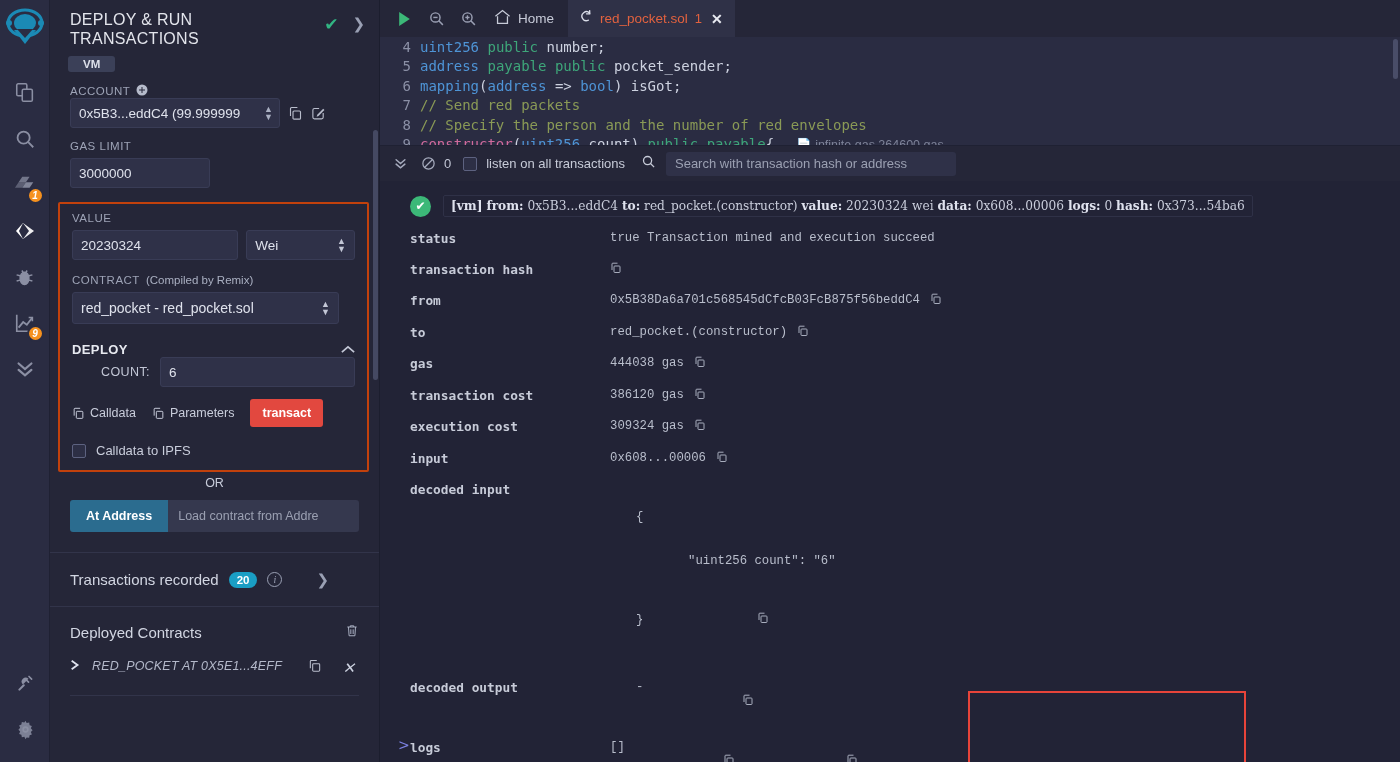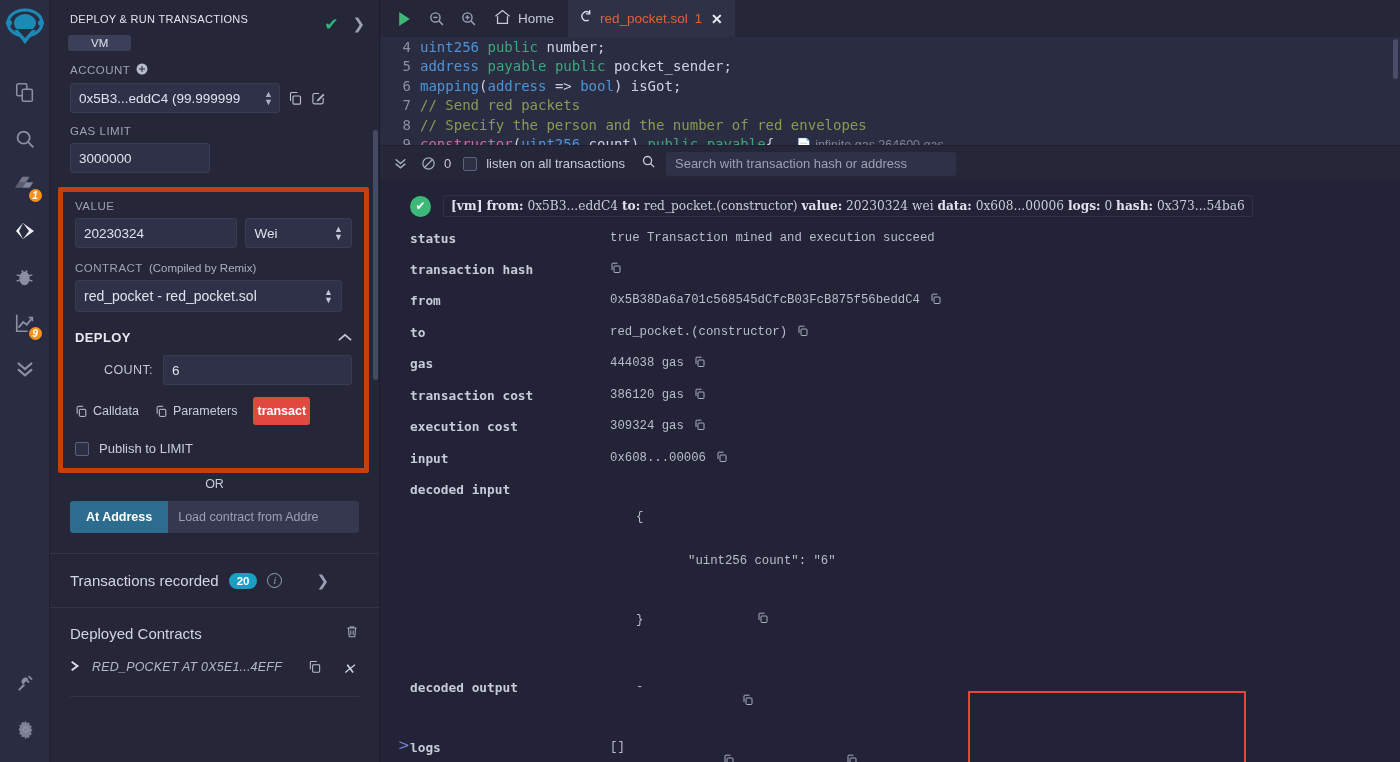--- a/index.html
+++ b/index.html
@@ -43,62 +43,62 @@
     width: 330px; flex: 0 0 330px; height: 762px;
     background: #252638;
     overflow: hidden; position: relative;
     border-right: 1px solid #1c1e2e;
   }
   .lp-head {
     padding: 10px 14px 0 20px;
     display: flex; justify-content: space-between; align-items: flex-start;
   }
   .lp-title {
-    color: #e3e5ec; font-size: 11px; letter-spacing: .3px;
+    color: #e3e5ec; font-size: 16px; letter-spacing: .3px;
     line-height: 19px; font-weight: 400; text-transform: uppercase;
   }
   .lp-head-icons { display: flex; gap: 14px; padding-top: 6px; }
   .chk-green { color: #32b583; font-size: 17px; line-height: 1; }
   .chev-r { color: #9aa0b4; font-size: 15px; line-height: 1; }
   .vm-tag {
-    display: inline-block; margin: 2px 0 0 18px;
+    display: inline-block; margin: 8px 0 0 18px;
     background: #3b4058; color: #dde0ea;
-    font-size: 11.5px; padding: 2px 23px; border-radius: 3px;
+    font-size: 11.5px; padding: 2px 15px; border-radius: 3px; font-weight: bold;
   }
   .lbl {
     color: #9da3b6; font-size: 11.5px; letter-spacing: .5px;
     text-transform: uppercase; display: flex; align-items: center; gap: 6px;
   }
   .lbl-sm { text-transform: none; letter-spacing: 0; }
   .sect { padding: 0 20px; }
   .row-field { display: flex; align-items: center; gap: 8px; }
   .inp {
     background: #2f3148; border: 1px solid #393c56; border-radius: 3px;
     color: #dfe2ec; font-size: 13.5px;
     height: 30px; padding: 0 8px;
     display: flex; align-items: center;
     position: relative; overflow: hidden; white-space: nowrap;
   }
   .spin { position: absolute; right: 6px; color: #aab0c2; font-size: 9px;
           line-height: 8px; text-align: center; }
   .ic-btn { color: #b9bdcc; cursor: pointer; display:flex; }
 
-  .redbox { border: 5px solid #c2410c; border-radius: 2px; }
+  .redbox { border: 2px solid #c2410c; border-radius: 2px; }
 
   .sel-caret { position: absolute; right: 8px; color: #c3c7d6; font-size: 9px; line-height: 8px; text-align:center;}
 
   .deploy-hdr {
     display: flex; justify-content: space-between; align-items: center;
     color: #e7e9f0; font-size: 13px; font-weight: bold; letter-spacing: .4px;
   }
-  .count-row { display: flex; align-items: center; gap: 10px; margin-top: 10px; }
+  .count-row { display: flex; align-items: center; gap: 10px; }
   .count-lbl { color: #c3c7d6; font-size: 12.5px; letter-spacing: .4px; width: 78px; text-align: right;}
   .btn-transact {
     background: #e2483f; color: #fff; font-size: 12.5px; font-weight: bold;
-    border: none; border-radius: 3px; padding: 7px 4px; cursor: pointer;
+    border: none; border-radius: 3px; padding: 7px 12px; cursor: pointer;
   }
   .mini-link { color: #c9cddb; font-size: 12.5px; display: flex; align-items: center; gap: 5px; cursor: pointer;}
   .cb {
     width: 14px; height: 14px; border: 1px solid #5d6280; background: #2d2f45; border-radius: 2px; display:inline-block;
   }
   .or-txt { text-align: center; color: #c8ccda; font-size: 12.5px; margin-top: 4px; }
   .ataddr-row { display: flex; margin: 10px 20px 0 20px; }
   .btn-ataddr {
     background: #2b6c8f; color: #fff; font-weight: bold; font-size: 12.5px;
     border: none; border-radius: 3px 0 0 3px; padding: 9px 16px; cursor: pointer;
@@ -346,21 +346,21 @@
     <div class="sect" style="margin-top:12px;">
       <div class="lbl">
         <span>ACCOUNT</span>
         <span>
           <svg width="12" height="12" viewBox="0 0 24 24">
               <circle cx="12" cy="12" r="11" fill="#b6bbcb"></circle>
               <path d="M11 6h2v12h-2z M6 11h12v2H6z" fill="#252638"></path>
             </svg>
         </span>
       </div>
-      <div class="row-field" style="margin-top:6px;">
+      <div class="row-field" style="">
         <div class="inp" style="width:210px;">
           <span>0x5B3...eddC4 (99.999999</span>
           <span class="spin">▲<br>▼</span>
         </div>
         <span class="ic-btn">
           <svg width="15" height="15" viewBox="0 0 24 24" fill="none" stroke="#b9bdcc" stroke-width="1.8">
               <rect x="8" y="8" width="12" height="13" rx="1.6"></rect>
               <path d="M4 16V4a1.6 1.6 0 011.6-1.6H15"></path>
             </svg>
         </span>
@@ -432,21 +432,21 @@
               <rect x="8" y="8" width="12" height="13" rx="1.6"></rect>
               <path d="M4 16V4a1.6 1.6 0 011.6-1.6H15"></path>
             </svg>
           <span>Parameters</span>
         </span>
         <button class="btn-transact">transact</button>
       </div>
 
       <div style="display:flex;align-items:center;gap:10px;margin-top:16px;">
         <span class="cb"></span>
-        <span style="color:#c9cddb;font-size:13px;">Publish to LIMIT</span>
+        <span style="color:#c9cddb;font-size:13px;">Calldata to IPFS</span>
       </div>
     </div>
 
     <div class="or-txt">OR</div>
 
     <div class="ataddr-row">
       <button class="btn-ataddr">At Address</button>
       <div class="inp-ataddr">
         <span>Load contract from Addre</span>
       </div>

